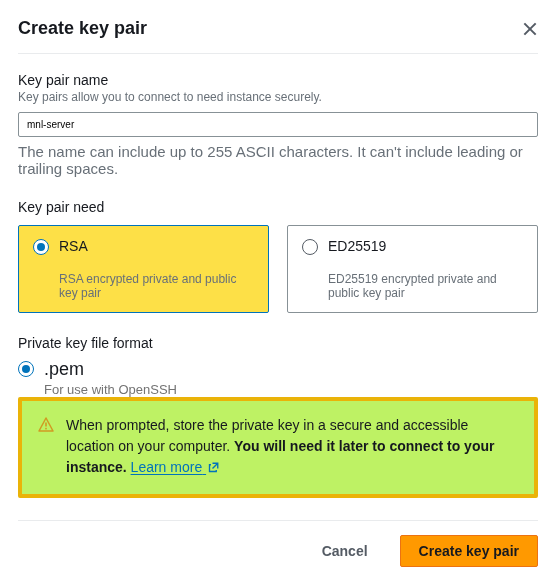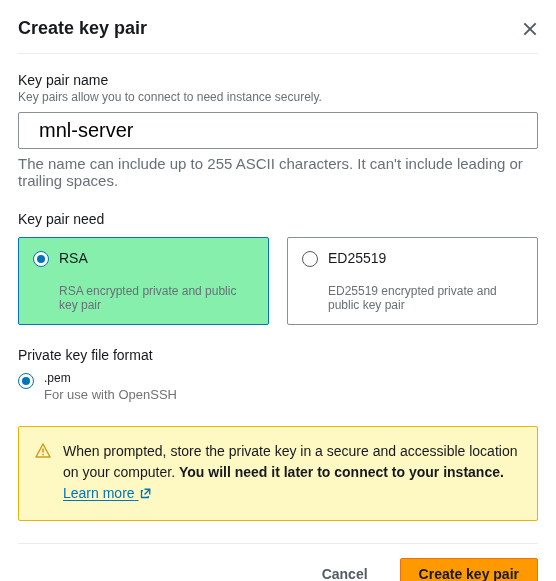--- a/index.html
+++ b/index.html
@@ -27,57 +27,56 @@
   .close-x::before, .close-x::after {
     content: ""; position: absolute; left: 7px; top: 0;
     width: 2px; height: 16px; background: #545b64;
   }
   .close-x::before { transform: rotate(45deg); }
   .close-x::after  { transform: rotate(-45deg); }
 
   .field-label { font-size: 14px; color: #16191f; margin-bottom: 2px; }
   .field-help  { font-size: 12px; color: #687078; margin-bottom: 8px; }
   .text-input {
-    width: 100%; padding: 6px 20px; font-size: 20px;
+    width: 100%; padding: 6px 8px; font-size: 10px;
     border: 1px solid #879196; border-radius: 2px;
   }
   .hint { font-size: 15px; color: #687078; margin-top: 6px; }
 
   .section { margin-top: 22px; }
 
   .card-row { display: flex; gap: 18px; margin-top: 10px; }
   .type-card {
     flex: 1; border: 1px solid #879196; border-radius: 2px;
     padding: 12px 12px 12px 14px; display: flex; gap: 10px;
     cursor: pointer;
   }
-  .type-card.selected { border: 1px solid #0073bb; background: #86efac; }
+  .type-card.selected { border: 1px solid #0073bb; background: #fde047; }
   .radio {
     width: 16px; height: 16px; border-radius: 50%; border: 1px solid #545b64;
     flex: 0 0 16px; margin-top: 1px; position: relative; background: #fff;
   }
   .radio.on { border-color: #0073bb; }
   .radio.on::after {
     content: ""; position: absolute; width: 8px; height: 8px; border-radius: 50%;
     background: #0073bb; top: 3px; left: 3px;
   }
   .card-title { font-size: 14px; color: #16191f; }
   .card-desc  { font-size: 12px; color: #687078; margin-top: 18px; }
 
   .radio-list { margin-top: 8px; }
   .radio-row { display: flex; align-items: flex-start; gap: 10px; margin-top: 6px; cursor: pointer; }
   .radio-row + .radio-row { margin-top: 14px; }
   .radio-row .radio { margin-top: 2px; }
-  .radio-label { font-size: 12px; }
+  .radio-label { font-size: 18px; }
   .radio-sub   { font-size: 13px; color: #737373; margin-top: 2px; }
 
   .alert {
-    margin-top: 24px;
-    border: 1px solid #eab308;
-    background: #fef9c3;
+    border: 4px solid #eab308;
+    background: #bef264;
     border-radius: 2px;
     padding: 14px 16px 16px 16px;
     display: flex; gap: 12px;
   }
   .warn-icon svg { width: 16px; height: 16px; display: block; margin-top: 2px; }
   .alert-text { font-size: 14px; line-height: 1.5; }
   .alert-text b { font-weight: 700; }
   .link { color: #0073bb; text-decoration: underline; text-underline-offset: 2px; cursor: pointer; }
   .ext-icon svg { width: 12px; height: 12px; vertical-align: -1px; margin-left: 2px; }
 

